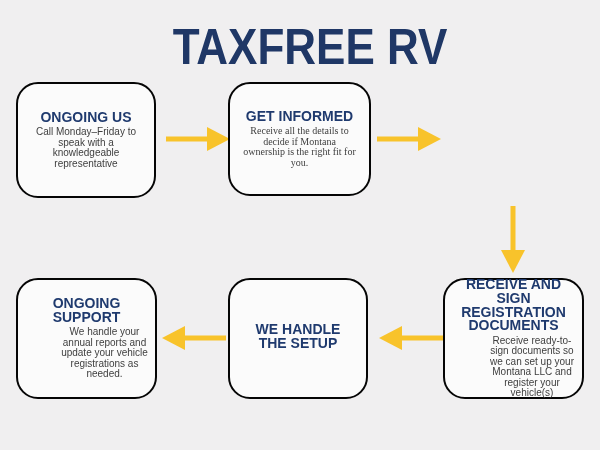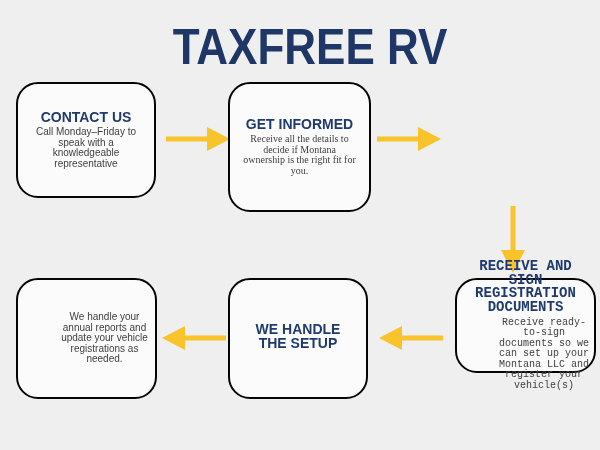--- a/index.html
+++ b/index.html
@@ -44,23 +44,23 @@
     color:var(--navy,#1F3A6E);
     margin:0 auto 3px auto;
   }
   .step-body{
     font-size:10px;line-height:1.05;
     color:var(--bodytext,#404040);
     margin:0 auto;
   }
 
   .b1{left:16px;top:82px;width:140px;height:116px;}
-  .b2{left:228px;top:82px;width:143px;height:130px;}
+  .b2{left:228px;top:82px;width:143px;height:114px;}
   .b3{left:445px;top:81px;width:140px;height:117px;}
-  .b4{left:455px;top:278px;width:141px;height:95px;font-family:Liberation Mono, monospace;}
+  .b4{left:443px;top:278px;width:141px;height:121px;}
   .b5{left:228px;top:278px;width:140px;height:121px;}
   .b6{left:16px;top:278px;width:141px;height:121px;}
 
   .b1 .step-body{max-width:122px;}
   .b2 .step-title{max-width:112px;} .b2 .step-body{max-width:114px;font-family:Liberation Serif, serif;}
   .b3 .step-title{max-width:112px;} .b3 .step-body{max-width:106px;}
   .b4 .step-title{max-width:112px;} .b4 .step-body{max-width:118px;margin-left:37px;}
   .b5 .step-title{max-width:100px;} .b5 .step-body{max-width:116px;}
   .b6 .step-title{max-width:112px;} .b6 .step-body{max-width:126px;margin-left:36px;}
 </style>
@@ -88,36 +88,37 @@
       <line class="arrow-line" x1="443" y1="338" x2="400" y2="338"></line>
       <polygon class="arrow-head" points="402,326 402,350 379,338"></polygon>
     </g>
     <g>
       <line class="arrow-line" x1="226" y1="338" x2="183" y2="338"></line>
       <polygon class="arrow-head" points="185,326 185,350 162,338"></polygon>
     </g>
   </svg>
 
   <div class="step b1">
-    <div class="step-title">CONTACT US</div>
+    <div class="step-title">ONGOING US</div>
     <div class="step-body">Call Monday–Friday to speak with a knowledgeable representative</div>
   </div>
 
   <div class="step b2">
     <div class="step-title">GET INFORMED</div>
     <div class="step-body">Receive all the details to decide if Montana ownership is the right fit for you.</div>
   </div>
 
 
   <div class="step b4">
     <div class="step-title">RECEIVE AND SIGN REGISTRATION DOCUMENTS</div>
     <div class="step-body">Receive ready-to-sign documents so we can set up your Montana LLC and register your vehicle(s)</div>
   </div>
 
   <div class="step b5">
     <div class="step-title">WE HANDLE THE SETUP</div>
   </div>
 
   <div class="step b6">
+    <div class="step-title">ONGOING SUPPORT</div>
     <div class="step-body">We handle your annual reports and update your vehicle registrations as needed.</div>
   </div>
 
 </div>
 
 </body></html>

